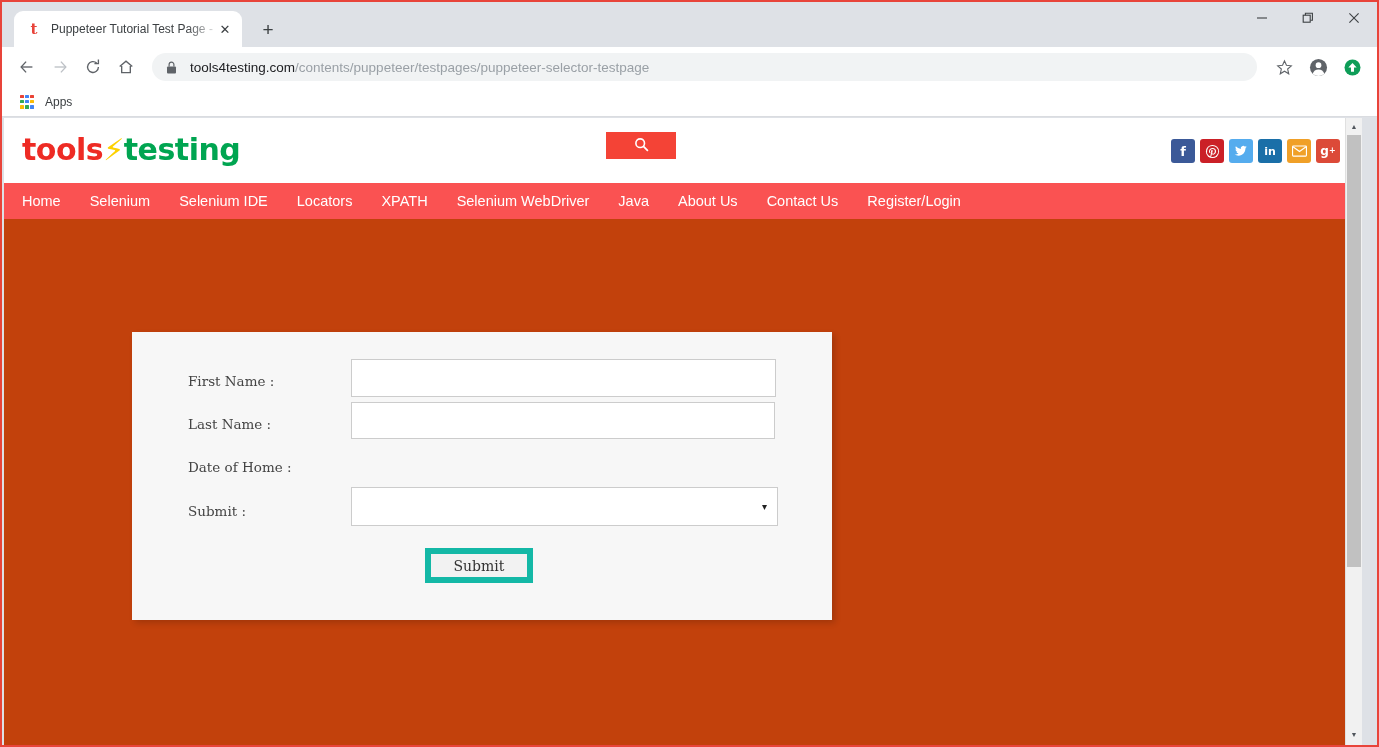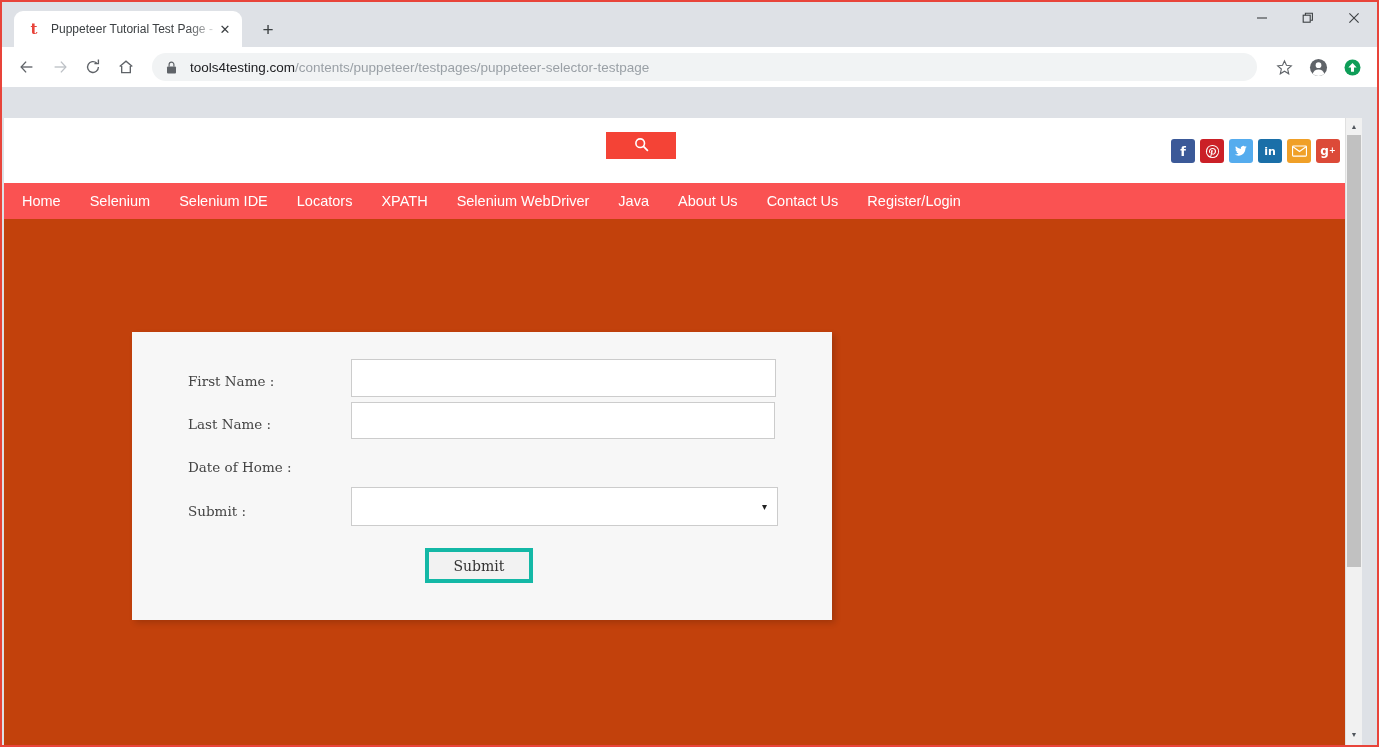--- a/index.html
+++ b/index.html
@@ -273,21 +273,21 @@
   }
   .caret {
     font-size: 10px; color: #222;
     line-height: 1;
   }
   .submitbtn {
     position: absolute;
     left: 293px; top: 216px;
     width: 108px; height: 35px;
     background: #f2f2f2;
-    border: 4px solid #14b8a6;
+    border: 6px solid #14b8a6;
     font-family: "DejaVu Serif", serif;
     font-size: 14px;
     color: #333;
   }
 
   
   .pagescroll {
     position: absolute; right: 0; top: 0;
     width: 17px; height: 629px;
     background: #f1f1f1;
@@ -394,24 +394,41 @@
       </div>
       <div class="tb-icon">
         <svg width="19" height="19" viewBox="0 0 20 20">
           <circle cx="10" cy="10" r="8.4" fill="#0e9d58"></circle>
           <polygon points="10,5.2 14.4,10 11.6,10 11.6,14.6 8.4,14.6 8.4,10 5.6,10" fill="#ffffff"></polygon>
         </svg>
       </div>
     </div>
   </div>
 
+  <div class="bookmarks">
+    <div class="apps-btn">
+      <span class="apps-grid">
+        <i style="background:#ea4335"></i>
+          <i style="background:#4285f4"></i>
+          <i style="background:#ea4335"></i>
+        <i style="background:#34a853"></i>
+          <i style="background:#4285f4"></i>
+          <i style="background:#fbbc05"></i>
+        <i style="background:#fbbc05"></i>
+          <i style="background:#34a853"></i>
+          <i style="background:#4285f4"></i>
+      </span>
+      <span class="apps-label">Apps</span>
+    </div>
+  </div>
 
   <div class="viewport">
 
     <div class="site-header">
+      <div class="logo"><span class="red">tools</span><span class="bolt">⚡</span><span class="green">testing</span></div>
 
       <div class="searchwrap">
         <button class="searchbtn">
           <span>
             <svg width="15" height="15" viewBox="0 0 16 16">
               <circle cx="6.6" cy="6.6" r="4.6" fill="none" stroke="#ffffff" stroke-width="1.7"></circle>
               <line x1="10.1" y1="10.1" x2="14.3" y2="14.3" stroke="#ffffff" stroke-width="1.9" stroke-linecap="round"></line>
             </svg>
           </span>
         </button>

